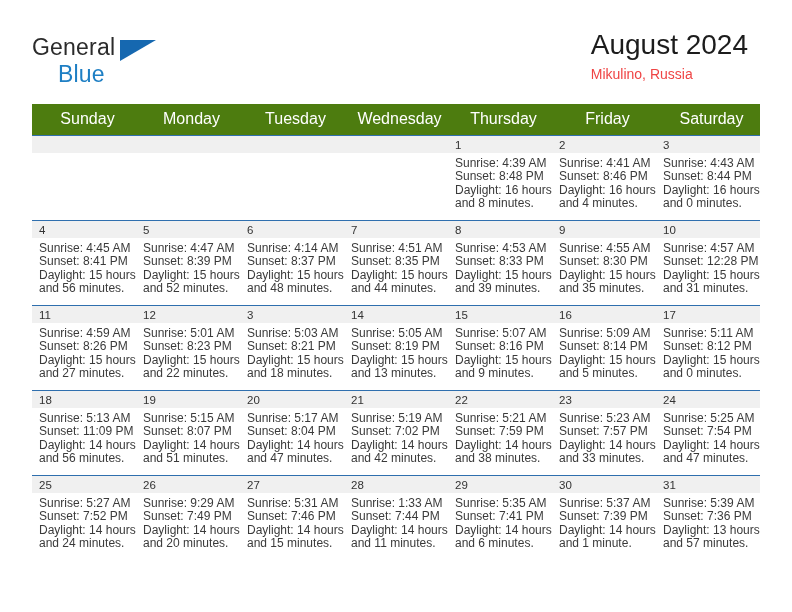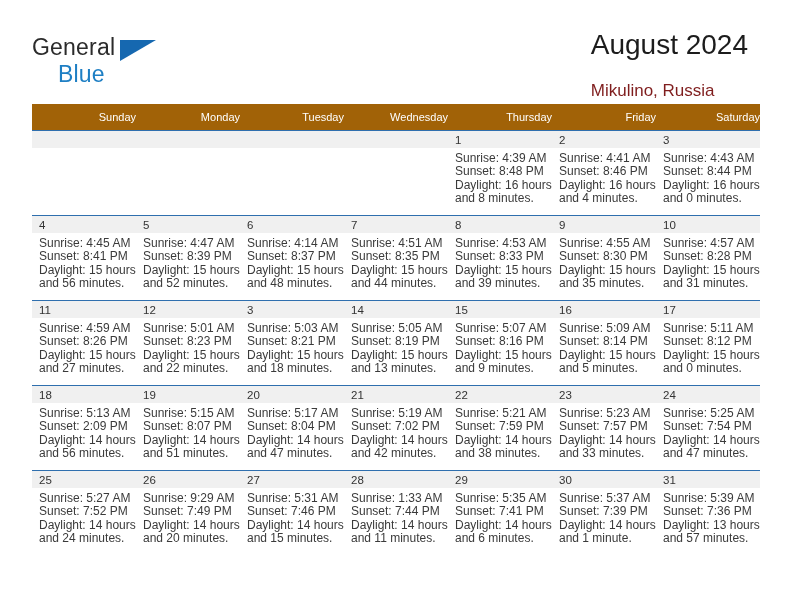--- a/index.html
+++ b/index.html
@@ -71,42 +71,42 @@
     text-align: left;
   }
   .cal-title {
     font-size: 28px;
     font-weight: normal;
     color: #1c1c1c;
     line-height: 34px;
     white-space: nowrap;
   }
   .cal-subtitle {
-    margin-top: 20px;
-    font-size: 17px;
-    color: #7f1d1d;
+    margin-top: 3px;
+    font-size: 14px;
+    color: #ef4444;
     line-height: 18px;
     white-space: nowrap;
   }
 
   
   .calendar {
     position: absolute;
     left: 32px;
     top: 104px;
     width: 728px;
     border-collapse: collapse;
     table-layout: fixed;
   }
   .calendar th {
-    background: #a16207;
+    background: #4d7c0f;
     color: #ffffff;
     font-weight: normal;
-    font-size: 11px;
-    text-align: right;
+    font-size: 16px;
+    text-align: center;
     padding: 6px 0 7px 7px;
     border: none;
     height: 13px;
   }
   .calendar td {
     vertical-align: top;
     border-top: 1px solid #2f6fae;
     padding: 0;
     height: 84px;
     width: 104px;
@@ -257,21 +257,21 @@
               <div>Sunrise: 4:55 AM</div>
               <div>Sunset: 8:30 PM</div>
               <div>Daylight: 15 hours</div>
               <div>and 35 minutes.</div>
             </div>
           </td>
           <td>
             <div class="daynum-bar">10</div>
             <div class="cell-body">
               <div>Sunrise: 4:57 AM</div>
-              <div>Sunset: 8:28 PM</div>
+              <div>Sunset: 12:28 PM</div>
               <div>Daylight: 15 hours</div>
               <div>and 31 minutes.</div>
             </div>
           </td>
         </tr>
         <tr>
           <td>
             <div class="daynum-bar">11</div>
             <div class="cell-body">
               <div>Sunrise: 4:59 AM</div>
@@ -333,21 +333,21 @@
               <div>Daylight: 15 hours</div>
               <div>and 0 minutes.</div>
             </div>
           </td>
         </tr>
         <tr>
           <td>
             <div class="daynum-bar">18</div>
             <div class="cell-body">
               <div>Sunrise: 5:13 AM</div>
-              <div>Sunset: 2:09 PM</div>
+              <div>Sunset: 11:09 PM</div>
               <div>Daylight: 14 hours</div>
               <div>and 56 minutes.</div>
             </div>
           </td>
           <td>
             <div class="daynum-bar">19</div>
             <div class="cell-body">
               <div>Sunrise: 5:15 AM</div>
               <div>Sunset: 8:07 PM</div>
               <div>Daylight: 14 hours</div>

